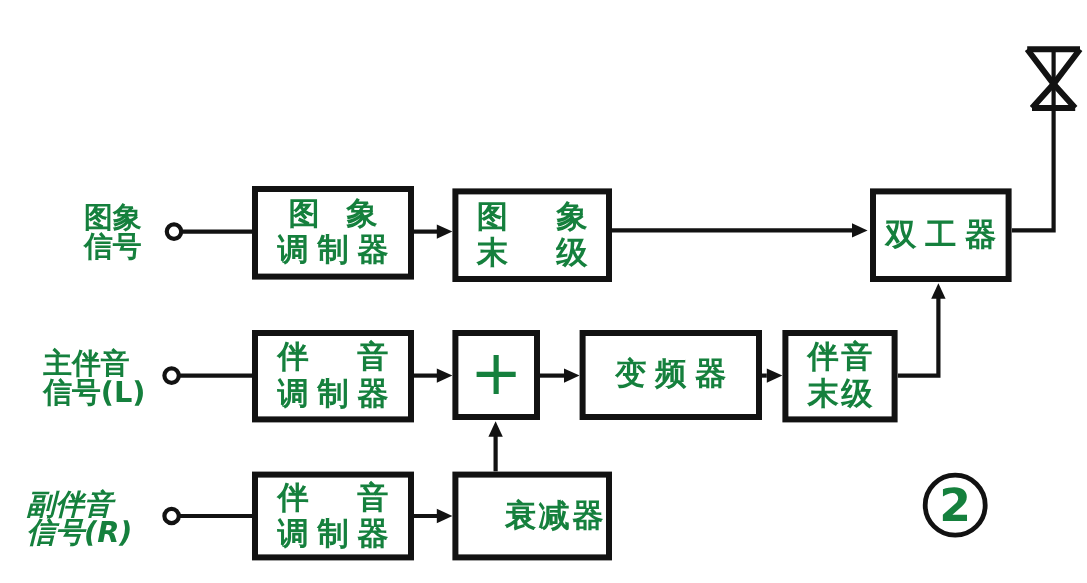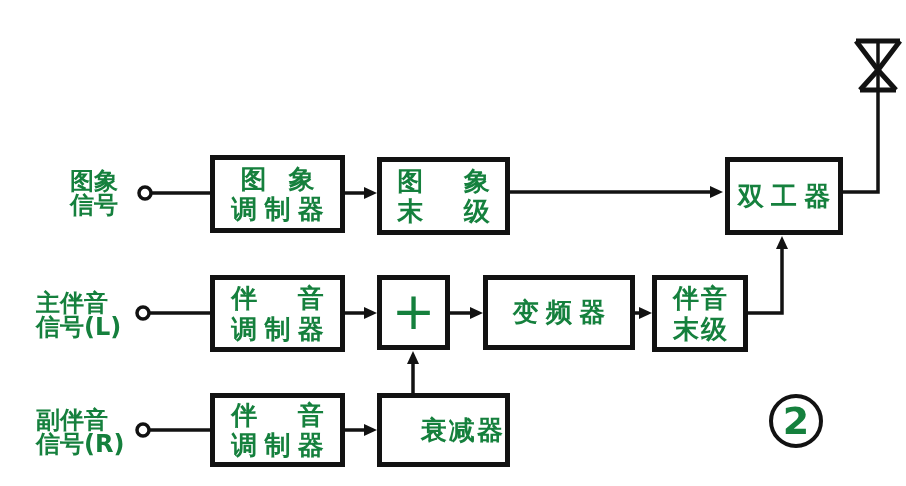--- a/index.html
+++ b/index.html
@@ -27,21 +27,21 @@
   #blk-freq{left:483px;top:275px;width:152px;height:75px;}
   #blk-audio-final{left:652px;top:275px;width:96px;height:77px;}
   #blk-audio-mod-sub{left:210px;top:393px;width:135px;height:74px;}
   #blk-atten{left:377px;top:393px;width:133px;height:74px;align-items:flex-end;}
   .siglabel{
     position:absolute;font-weight:bold;font-size:24px;line-height:24px;
     white-space:nowrap;z-index:1;
   }
   #lbl-video{left:70px;top:169px;}
   #lbl-main-audio{left:36px;top:291px;}
-  #lbl-sub-audio{left:36px;top:408px;}
+  #lbl-sub-audio{left:22px;top:408px;font-style:italic;}
   .fignum{
     position:absolute;left:769px;top:394px;width:54px;height:54px;box-sizing:border-box;
     border:4px solid #121212;border-radius:50%;display:flex;align-items:center;justify-content:center;
     font-size:38px;font-weight:bold;z-index:1;
   }
 </style>
 </head>
 <body>
 
 <div class="canvas">

